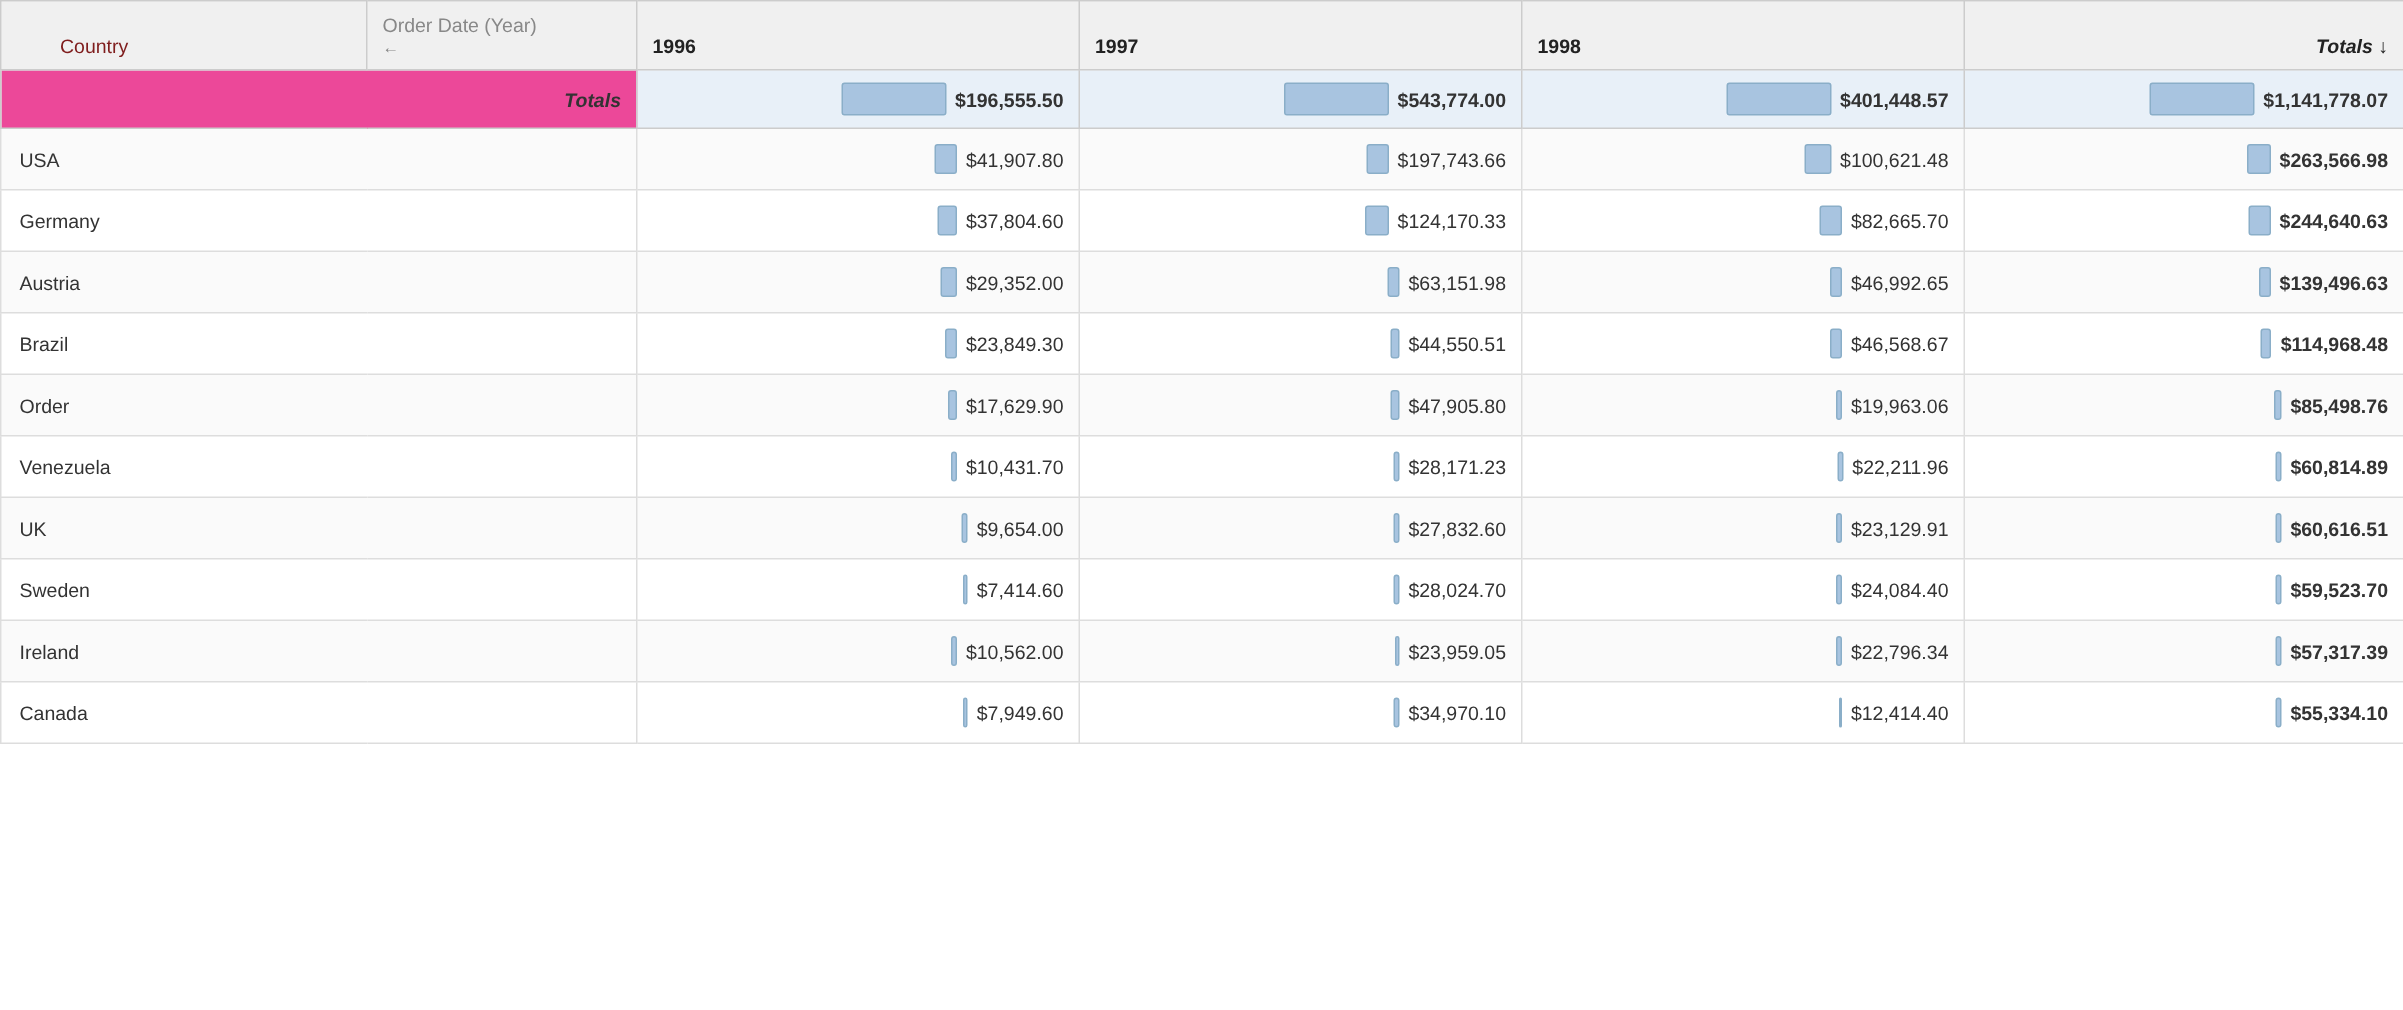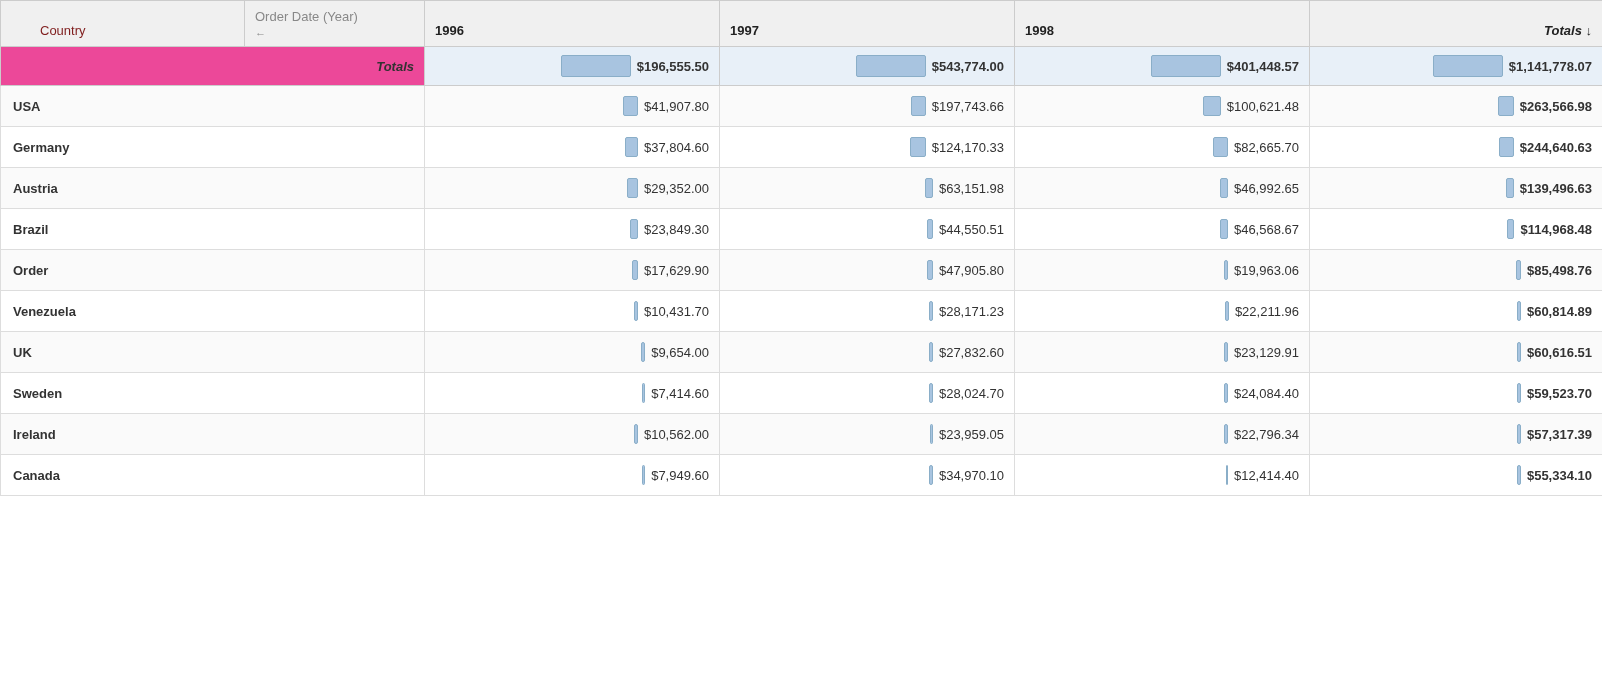--- a/index.html
+++ b/index.html
@@ -65,21 +65,21 @@
       color: #333;
     }
 
     
     tr.data-row td {
       border: 1px solid #ddd;
       padding: 10px 10px;
       vertical-align: middle;
     }
     tr.data-row td.country-cell {
-      font-weight: bold;
+      font-weight: normal;
       padding-left: 12px;
     }
     tr.data-row td.value-cell {
       text-align: center;
     }
     tr.data-row td.total-value-cell {
       text-align: right;
       font-weight: bold;
     }
     tr.data-row:nth-child(even) td {

